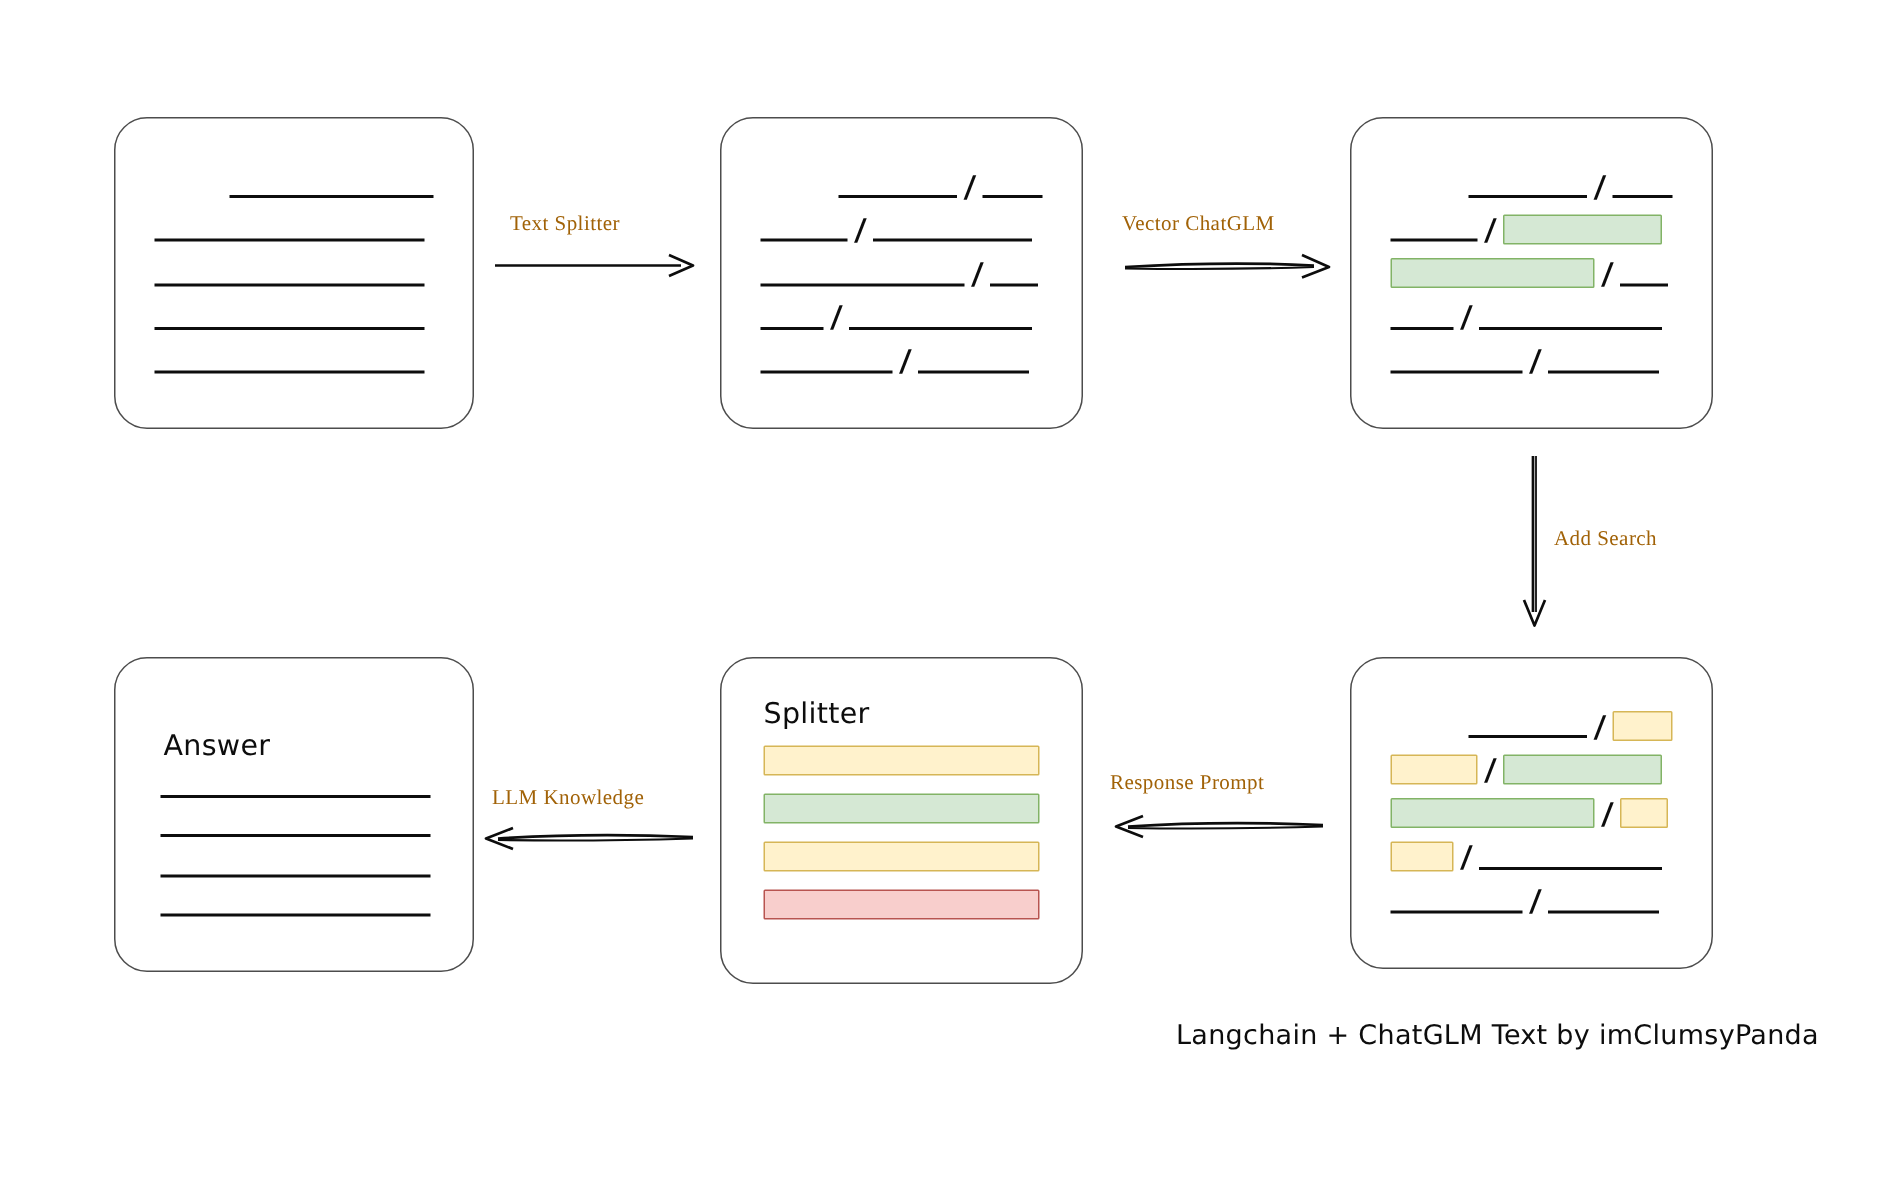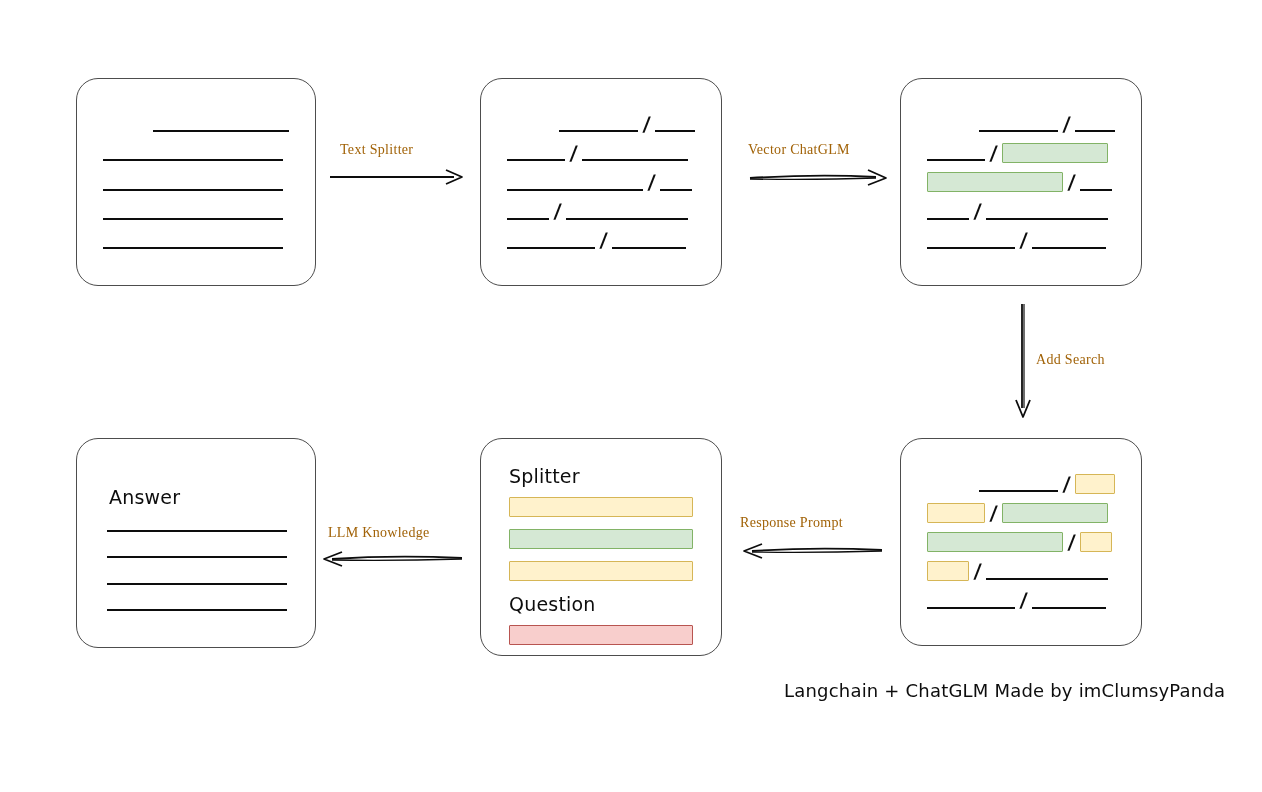--- a/index.html
+++ b/index.html
@@ -268,21 +268,20 @@
   <path d="M146,11 Q78,13 16,12" fill="none" stroke="#0d0d0d" stroke-width="1.4"></path>
   <polyline points="26,4 8,11 26,18" fill="none" stroke="#0d0d0d" stroke-width="1.8" stroke-linejoin="round"></polyline>
 </svg>
 
 <div class="doc-box" style="left:480px; top:438px; width:242px; height:218px;">
   <div class="kq-panel">
     <div class="kq-heading">Splitter</div>
     <div class="kq-bar" style="background:#fff2cc; border:1.6px solid #d6b656;"></div>
     <div class="kq-bar" style="background:#d5e8d4; border:1.6px solid #82b366;"></div>
     <div class="kq-bar" style="background:#fff2cc; border:1.6px solid #d6b656;"></div>
-    <div class="kq-heading" style="margin-top:8px;">Question</div>
     <div class="kq-bar" style="background:#f8cecc; border:1.6px solid #b85450; margin-bottom:0;"></div>
   </div>
 </div>
 
 <div class="arrow-label" style="left:328px; top:525px;">LLM Knowledge</div>
 <svg class="arrow" style="left:316px; top:548px;" width="150" height="22" viewBox="0 0 150 22">
   <path d="M146,10 Q78,7 16,11" fill="none" stroke="#0d0d0d" stroke-width="1.8"></path>
   <path d="M146,11 Q78,13 16,12" fill="none" stroke="#0d0d0d" stroke-width="1.4"></path>
   <polyline points="26,4 8,11 26,18" fill="none" stroke="#0d0d0d" stroke-width="1.8" stroke-linejoin="round"></polyline>
 </svg>
@@ -298,13 +297,13 @@
     </div>
     <div class="doc-line">
       <div class="seg" style="width:180px"></div>
     </div>
     <div class="doc-line">
       <div class="seg" style="width:180px"></div>
     </div>
   </div>
 </div>
 
-<div class="caption" style="left:784px; top:680px;">Langchain + ChatGLM Made by imClumsyPanda</div>
+<div class="caption" style="left:784px; top:680px;">Langchain + ChatGLM Text by imClumsyPanda</div>
 
 </body></html>

